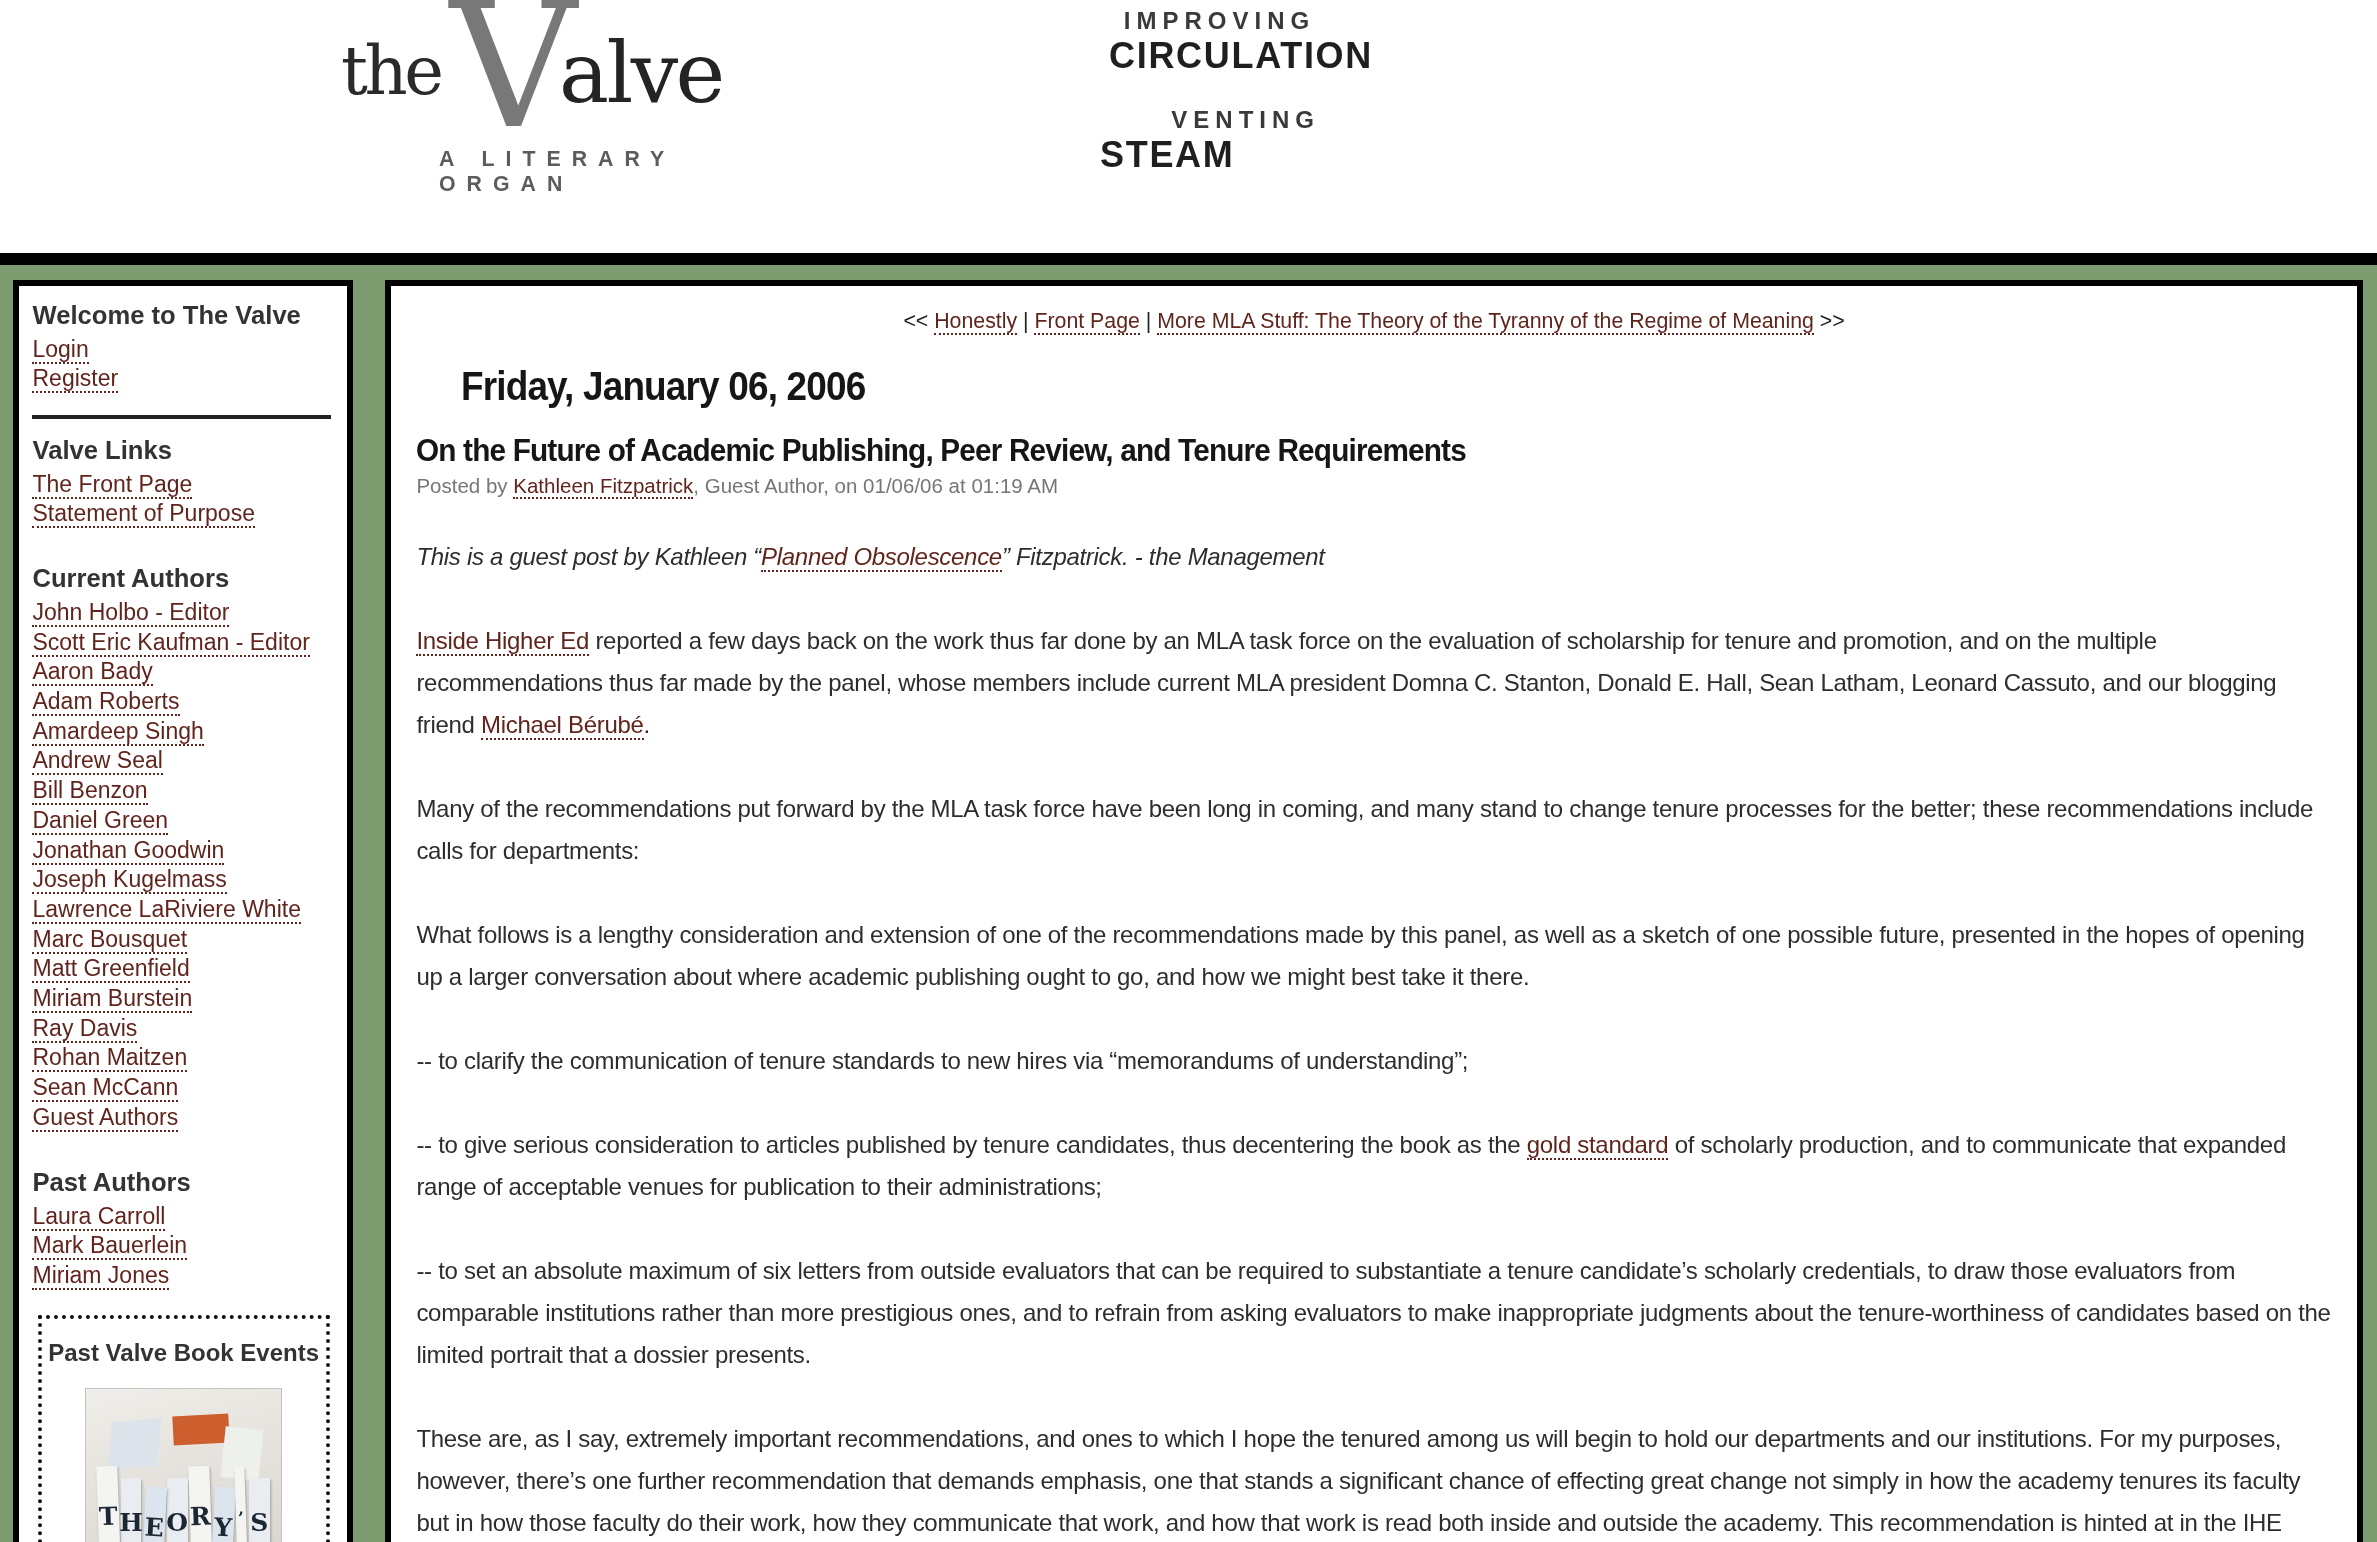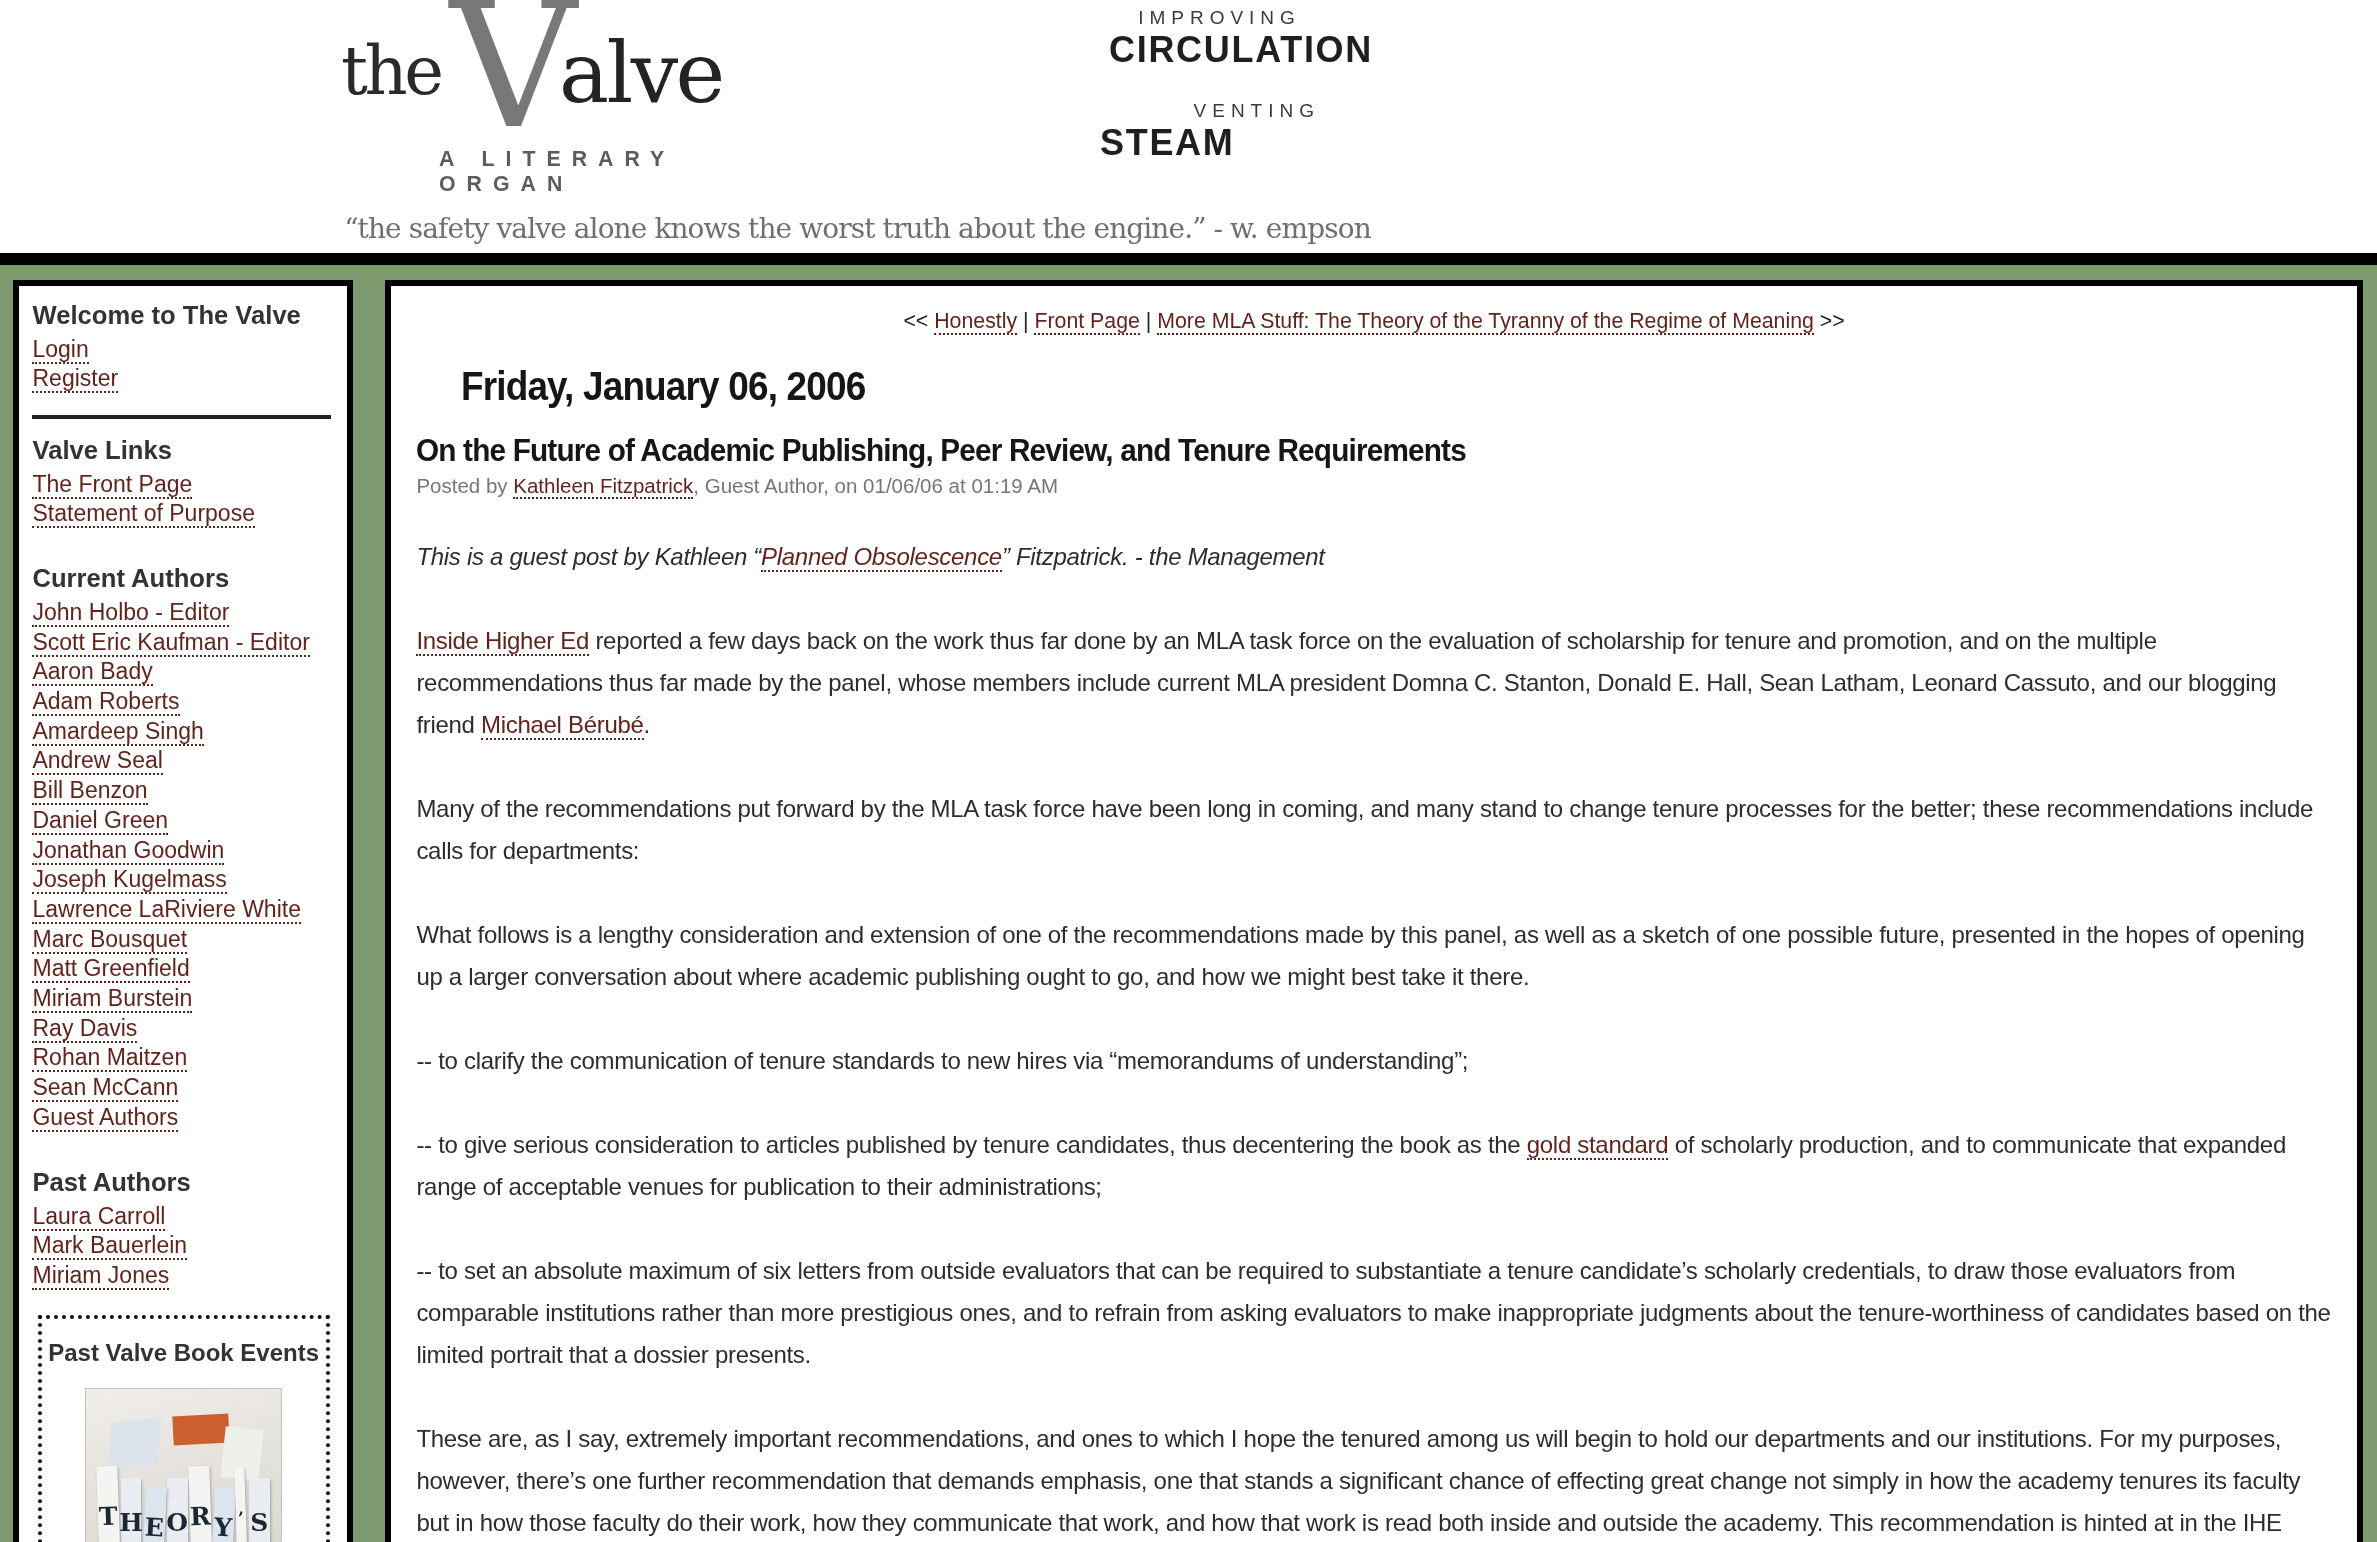--- a/index.html
+++ b/index.html
@@ -10,21 +10,21 @@
   }
   
   .header { position:relative; width:100%; height:253px; background:#fff; }
   .hwrap { position:absolute; left:341px; top:0; width:1033px; height:253px; }
   .logo { position:absolute; left:0; top:0; width:410px; height:171px; display:block; color:#2d2d2d; text-decoration:none; }
   .l-the { position:absolute; left:0; top:32px; font-family:"DejaVu Serif",serif; font-size:67px; letter-spacing:-3.4px; color:#2a2a2a; }
   .l-v   { position:absolute; left:109px; top:-36px; font-family:"DejaVu Serif",serif; font-size:175px; color:#787878; }
   .l-alve{ position:absolute; left:218px; top:24px; font-family:"DejaVu Serif",serif; font-size:84px; letter-spacing:-2.6px; color:#242424; }
   .l-tag { position:absolute; left:98px; top:147px; font-size:21.3px; font-weight:bold; letter-spacing:11px; color:#5c5c5c; }
   .motto { position:absolute; left:759px; top:6.8px; width:273px; color:#2e2e2e; }
-  .m-sm { font-size:19px; font-weight:normal; letter-spacing:6px; color:#3a3a3a; }
+  .m-sm { font-size:24px; font-weight:bold; letter-spacing:6px; color:#3a3a3a; }
   .m-lg { font-size:36px; font-weight:bold; letter-spacing:1.7px; color:#1f1f1f; }
   .m-imp { text-align:center; padding-right:34px; }
   .m-lg.m-circ { text-align:right; }
   .m-vent { margin-top:29px; text-align:right; padding-right:53px; }
   .m-steam { text-align:left; }
   .hquote { position:absolute; left:0; top:212px; width:1033px; text-align:center;
             font-family:"DejaVu Serif",serif; font-size:28px; color:#6f6f6f; letter-spacing:-0.9px; }
   .blackbar { width:100%; height:12px; background:#000; }
   
   .cols { display:flex; align-items:flex-start; padding:14.5px 13.7px 0 12.8px; gap:32px; height:1278px; }
@@ -80,21 +80,20 @@
         <span class="l-v">V</span>
         <span class="l-alve">alve</span>
         <span class="l-tag">A LITERARY ORGAN</span>
       </a>
       <div class="motto">
         <div class="m-sm m-imp">IMPROVING</div>
         <div class="m-lg m-circ">CIRCULATION</div>
         <div class="m-sm m-vent">VENTING</div>
         <div class="m-lg m-steam">STEAM</div>
       </div>
-      <div class="hquote">“the safety valve alone knows the worst truth about the engine.” - w. empson</div>
     </div>
   </div>
 
   <div class="blackbar"></div>
 
   <div class="cols">
 
     <div class="sidebar">
       <div class="s-h">Welcome to The Valve</div>
       <div>

